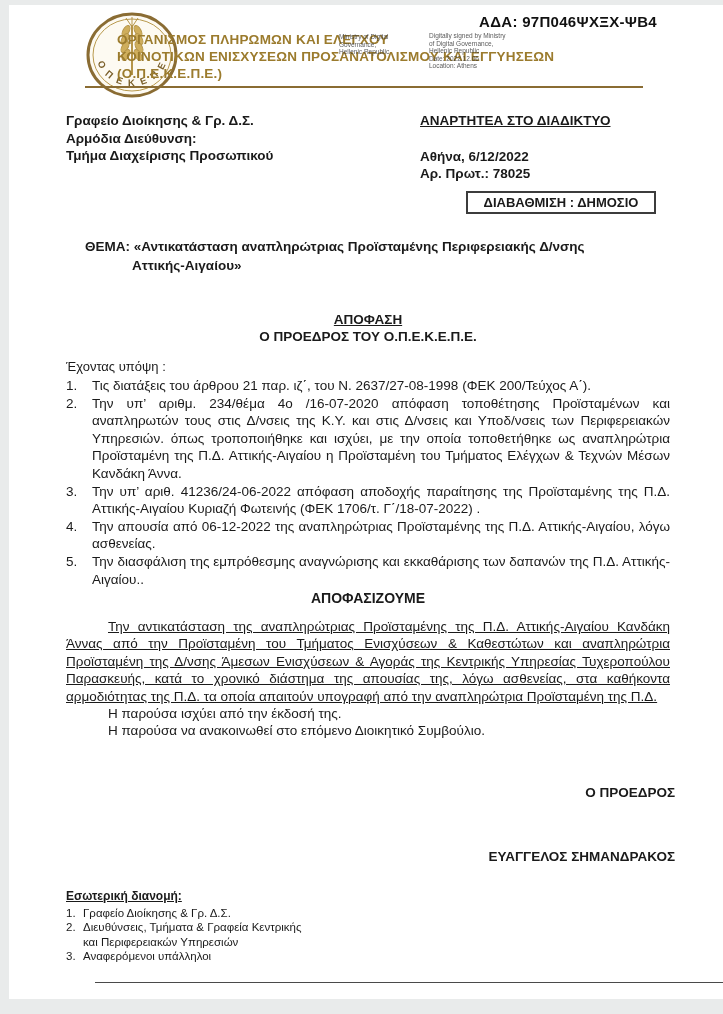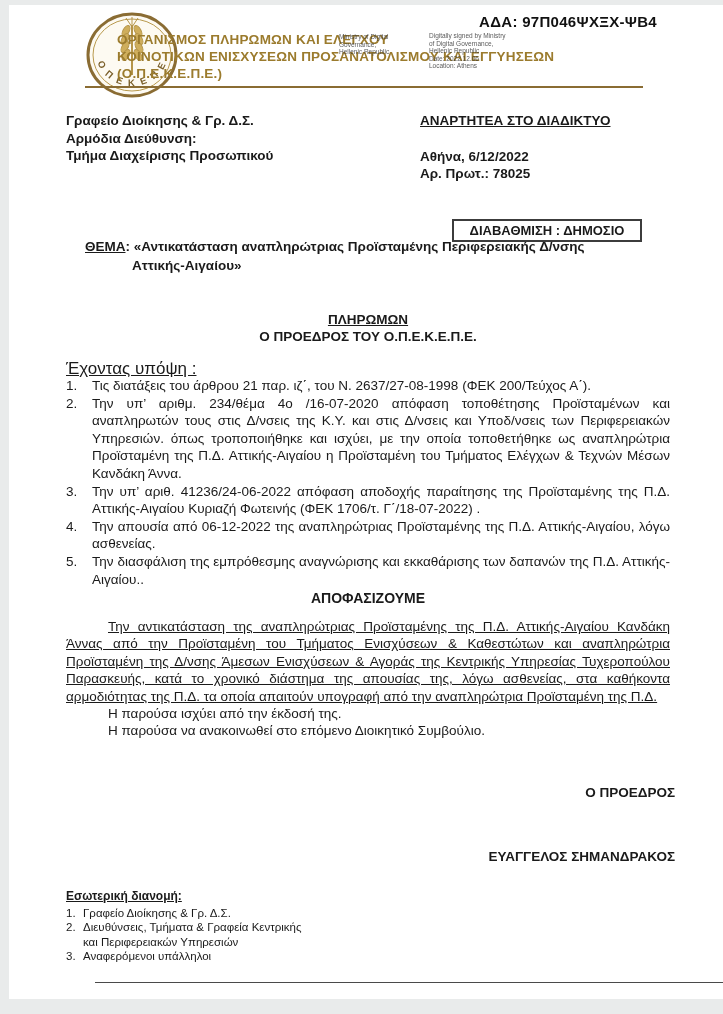--- a/index.html
+++ b/index.html
@@ -40,39 +40,39 @@
     position:absolute;left:57px;top:107px;
     font-weight:bold;font-size:13.5px;line-height:17.5px;
   }
   .info-right{
     position:absolute;left:411px;top:107px;
     font-weight:bold;font-size:13.5px;line-height:17.5px;
   }
   .anartitea{text-decoration:underline;}
   .ref-date{margin-top:18px;}
   .class-box{
-    position:absolute;left:443px;top:186px;width:186px;height:19px;
+    position:absolute;left:457px;top:186px;width:186px;height:19px;
     border:2px solid #3c3c3c;text-align:center;
-    font-weight:bold;font-size:13px;line-height:19px;margin-top:28px;
+    font-weight:bold;font-size:13px;line-height:19px;
   }
   
   .subject{
     position:absolute;left:76px;top:232px;width:566px;
     font-weight:bold;font-size:13.5px;line-height:19px;
   }
-  .subject-label{text-decoration:underline;text-align:right;}
+  .subject-label{text-align:right;}
   .subject-line2{padding-left:47px;}
   
   .decision-head{
     position:absolute;left:57px;top:306px;width:604px;
     text-align:center;font-weight:bold;font-size:13.5px;line-height:17px;
   }
   .decision-head .u{text-decoration:underline;}
   
-  .having{position:absolute;left:57px;top:354px;font-size:17px;text-decoration:underline;}
+  .having{position:absolute;left:57px;top:354px;font-size:13px;}
   .considerations{
     position:absolute;left:57px;top:372px;width:604px;
     font-size:13.5px;line-height:17.6px;
   }
   .citem{display:flex;}
   .citem .num{width:26px;flex-shrink:0;}
   .citem .txt{flex:1;text-align:justify;}
   
   .decide-head{
     position:absolute;left:57px;top:585px;width:604px;
@@ -166,21 +166,21 @@
   </div>
 
   <div class="class-box">ΔΙΑΒΑΘΜΙΣΗ : ΔΗΜΟΣΙΟ</div>
 
   <div class="subject">
     <span class="subject-label">ΘΕΜΑ</span><span>: </span><span>«Αντικατάσταση αναπληρώτριας Προϊσταμένης Περιφερειακής Δ/νσης</span>
     <div class="subject-line2">Αττικής-Αιγαίου»</div>
   </div>
 
   <div class="decision-head">
-    <div class="u">ΠΛΗΡΩΜΩΝ</div>
+    <div class="u">ΑΠΟΦΑΣΗ</div>
     <div>Ο ΠΡΟΕΔΡΟΣ ΤΟΥ Ο.Π.Ε.Κ.Ε.Π.Ε.</div>
   </div>
 
   <div class="having">Έχοντας υπόψη :</div>
   <div class="considerations">
     <div class="citem">
       <span class="num">1.</span>
       <div class="txt">Τις διατάξεις του άρθρου 21 παρ. ιζ΄, του Ν. 2637/27-08-1998 (ΦΕΚ 200/Τεύχος Α΄).</div>
     </div>
     <div class="citem">

